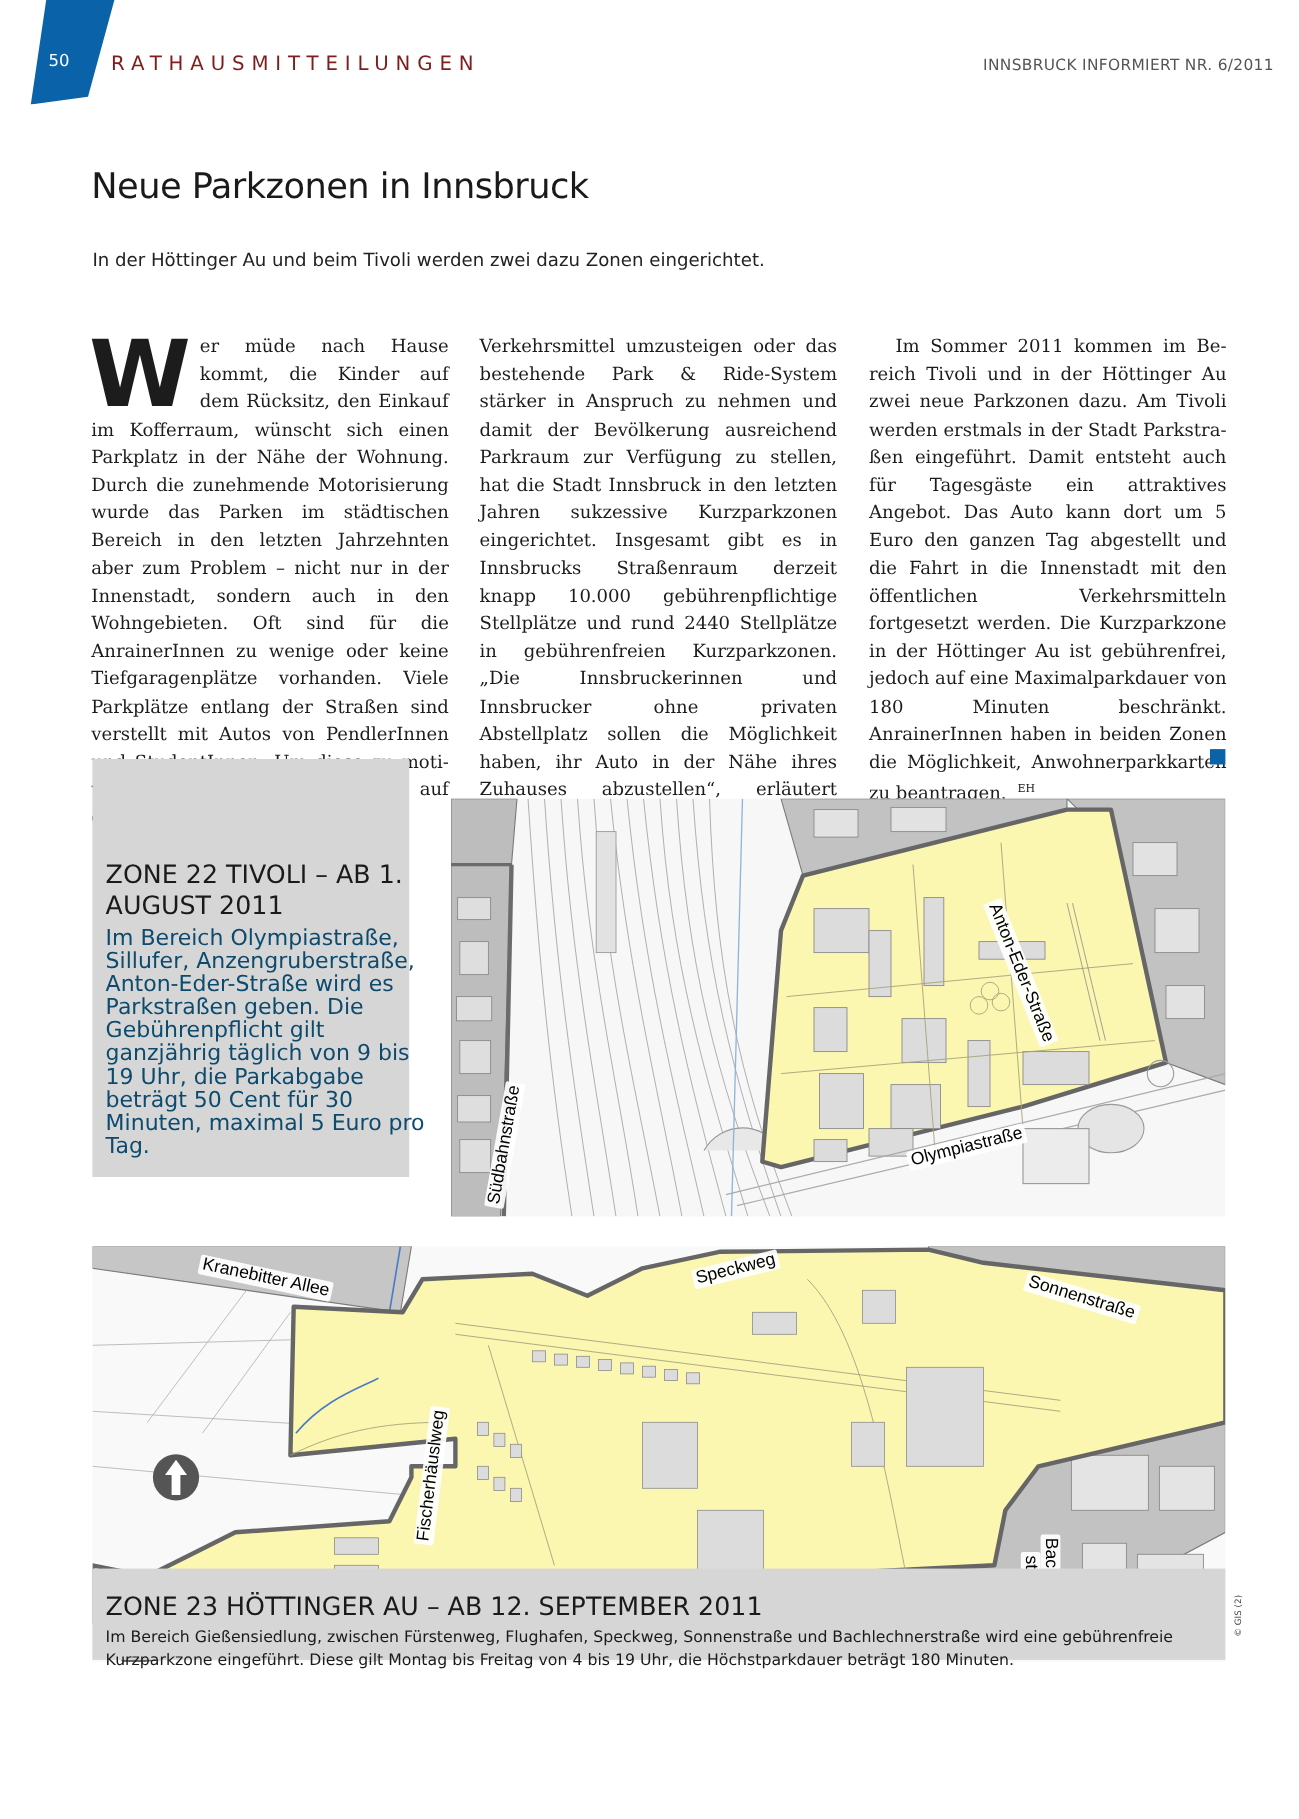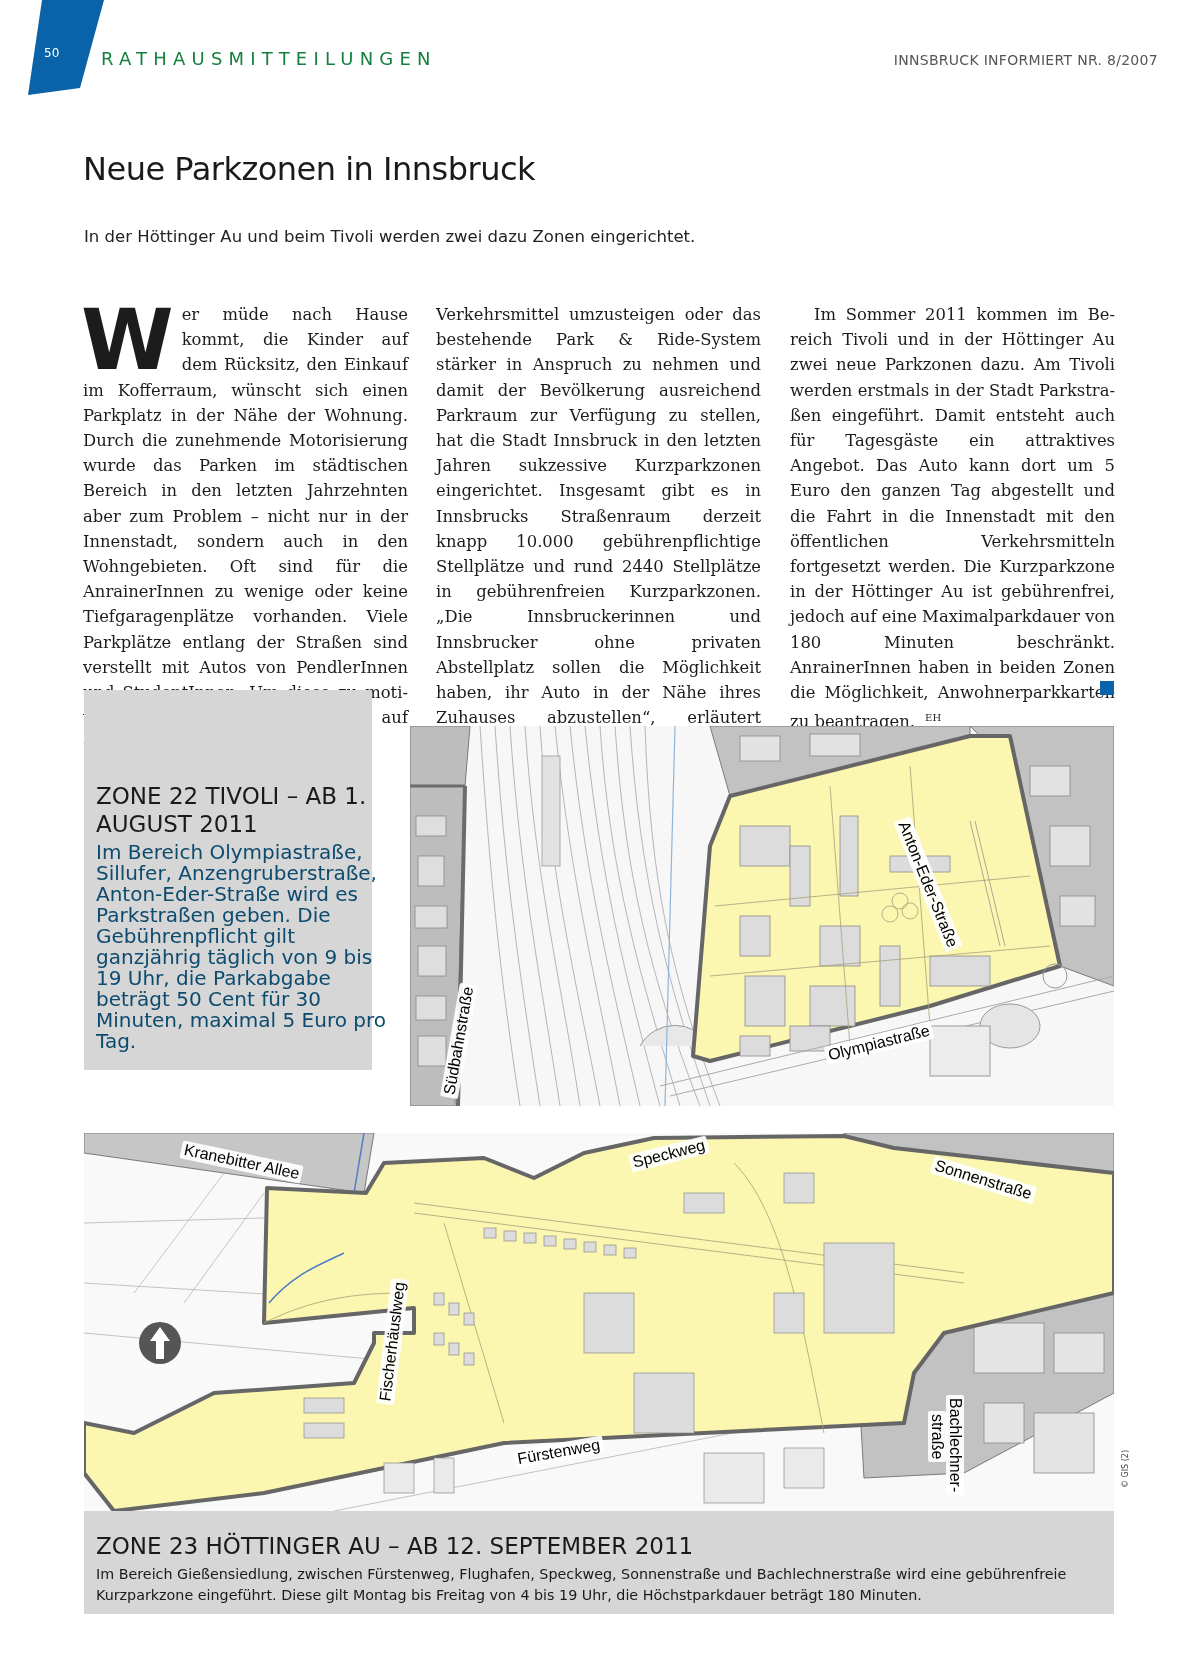--- a/index.html
+++ b/index.html
@@ -3,26 +3,26 @@
 <meta charset="utf-8">
 <style>
   html, body { margin: 0; padding: 0; }
   body {
     width: 1181px; height: 1654px; position: relative; overflow: hidden;
     background: #ffffff; color: #1a1a1a;
     font-family: "Liberation Sans", sans-serif;
   }
   .tab-shape { position: absolute; left: 0; top: 0; width: 110px; height: 95px; }
   .page-num {
-    position: absolute; left: 44px; top: 46px; color: #fff; font-size: 12px;
+    position: absolute; left: 44px; top: 46px; color: #fff; font-size: 15px;
     font-family: "DejaVu Sans", sans-serif; font-weight: normal;
   }
   .section-label {
     position: absolute; left: 101px; top: 48px; font-size: 18px; letter-spacing: 6.2px;
-    color: #15803d; font-family: "DejaVu Sans", sans-serif;
+    color: #7f1d1d; font-family: "DejaVu Sans", sans-serif;
   }
   .issue-label {
     position: absolute; right: 23px; top: 52px; font-size: 14px; color: #555;
     font-family: "DejaVu Sans", sans-serif; letter-spacing: 0.3px;
   }
   .title {
     position: absolute; left: 83px; top: 150px; font-size: 32px; color: #1a1a1a;
     font-family: "DejaVu Sans", sans-serif; font-weight: normal; margin: 0; letter-spacing: -0.5px;
   }
   .subtitle {
@@ -60,21 +60,21 @@
   }
   .map { position: absolute; overflow: hidden; background: #fbfbfb; }
   .map1 { left: 410px; top: 726px; width: 704px; height: 380px; }
   .map2 { left: 84px; top: 1133px; width: 1030px; height: 378px; }
   .map svg { display: block; }
   .street-label {
     position: absolute; font-family: "Liberation Sans", sans-serif; font-size: 16px; color: #000;
     background: rgba(255,255,255,0.92); padding: 0 3px; white-space: nowrap; border-radius: 2px;
   }
   .zone23-box {
-    position: absolute; left: 84px; top: 1511px; width: 1030px; height: 103px; background: #d6d6d6;
+    position: absolute; left: 84px; top: 1426px; width: 1030px; height: 83px; background: #d6d6d6;
   }
   .zone23-title {
     position: absolute; left: 12px; top: 22px; font-size: 23px; color: #1a1a1a;
     font-family: "DejaVu Sans", sans-serif;
   }
   .zone23-text {
     position: absolute; left: 12px; top: 53px; width: 1010px; font-size: 14.3px; line-height: 21px;
     font-family: "DejaVu Sans", sans-serif; color: #1a1a1a;
   }
   .credit {
@@ -84,21 +84,21 @@
   .north-arrow { position: absolute; left: 54px; top: 188px; width: 44px; height: 44px; }
 </style>
 </head>
 <body>
 
 <svg class="tab-shape" viewBox="0 0 110 95">
   <polygon points="42,0 104,0 80,88 28,95" fill="#0a63a8"></polygon>
 </svg>
 <div class="page-num">50</div>
 <div class="section-label">RATHAUSMITTEILUNGEN</div>
-<div class="issue-label">INNSBRUCK INFORMIERT NR. 8/2007</div>
+<div class="issue-label">INNSBRUCK INFORMIERT NR. 6/2011</div>
 
 <h1 class="title">Neue Parkzonen in Innsbruck</h1>
 <div class="subtitle">In der Höttinger Au und beim Tivoli werden zwei dazu Zonen eingerichtet.</div>
 
 <div class="columns">
   <div class="col col1">
     <span class="dropcap">W</span><span>er müde nach Hause kommt, die Kinder auf dem Rück­sitz, den Einkauf im Kof­ferraum, wünscht sich einen Parkplatz in der Nähe der Wohnung. Durch die zunehmende Motorisierung wurde das Parken im städtischen Bereich in den letzten Jahrzehnten aber zum Problem – nicht nur in der Innenstadt, sondern auch in den Wohngebieten. Oft sind für die AnrainerInnen zu wenige oder kei­ne Tiefgaragenplätze vorhanden. Viele Parkplätze entlang der Straßen sind verstellt mit Autos von PendlerInnen und StudentInnen. Um diese zu moti­vieren, nach Möglichkeit auf öffentliche</span>
   </div>
   <div class="col col2">
     <span>Verkehrsmittel umzusteigen oder das bestehende Park &amp; Ride-System stärker in Anspruch zu nehmen und damit der Bevölkerung ausreichend Parkraum zur Verfügung zu stellen, hat die Stadt Inns­bruck in den letzten Jahren sukzessive Kurzparkzonen eingerichtet. Insgesamt gibt es in Innsbrucks Straßenraum der­zeit knapp 10.000 gebührenpflichtige Stellplätze und rund 2440 Stellplätze in gebührenfreien Kurzparkzonen. „Die Innsbruckerinnen und Innsbrucker ohne privaten Abstellplatz sollen die Möglichkeit haben, ihr Auto in der Nähe ihres Zuhauses abzustellen“, erläutert Verkehrsstadtrat Ernst Pechlaner.</span>

